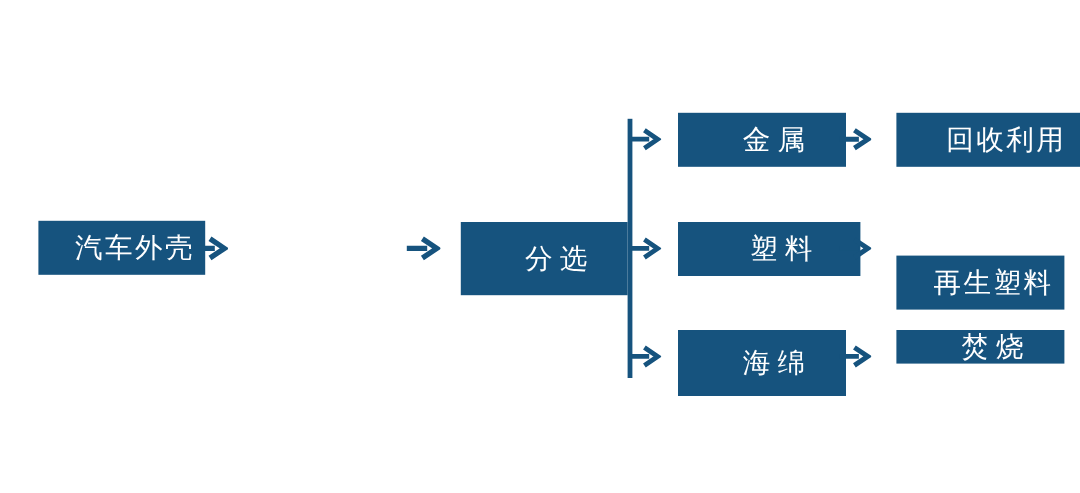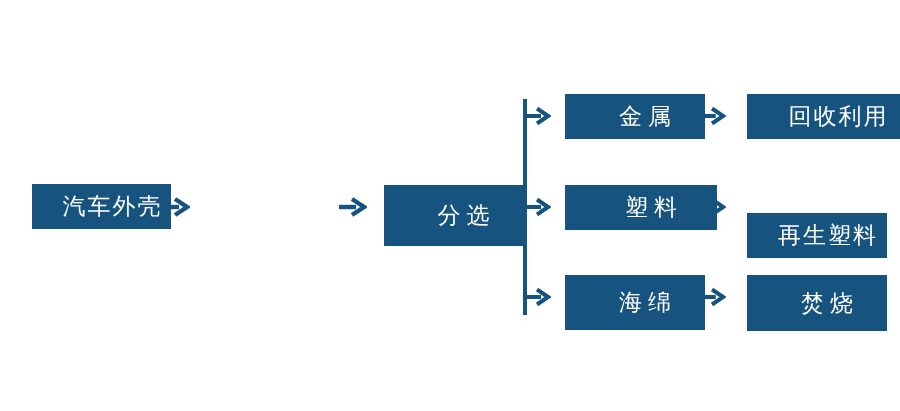--- a/index.html
+++ b/index.html
@@ -48,21 +48,21 @@
   #m3 { left: 565px; top: 275px; width: 120px; height: 55px; }
 
   
   #c1 { left: 698px; top: 105px; }
   #c2 { left: 698px; top: 196px; }
   #c3 { left: 698px; top: 286px; }
 
   
   #o1 { left: 747px; top: 94px;  width: 141px; height: 45px; }
   #o2 { left: 747px; top: 185px; width: 120px; height: 45px; margin-top: 28px; }
-  #o3 { left: 747px; top: 275px; width: 120px; height: 56px; }
+  #o3 { left: 747px; top: 275px; width: 120px; height: 28px; }
 
   svg.arrow { position: absolute; color: var(--arrow, #16537E); display: block; }
 </style>
 </head>
 <body>
 
 <div class="canvas">
 
   <div class="node blue ls2" id="n-car">汽车外壳</div>
 

